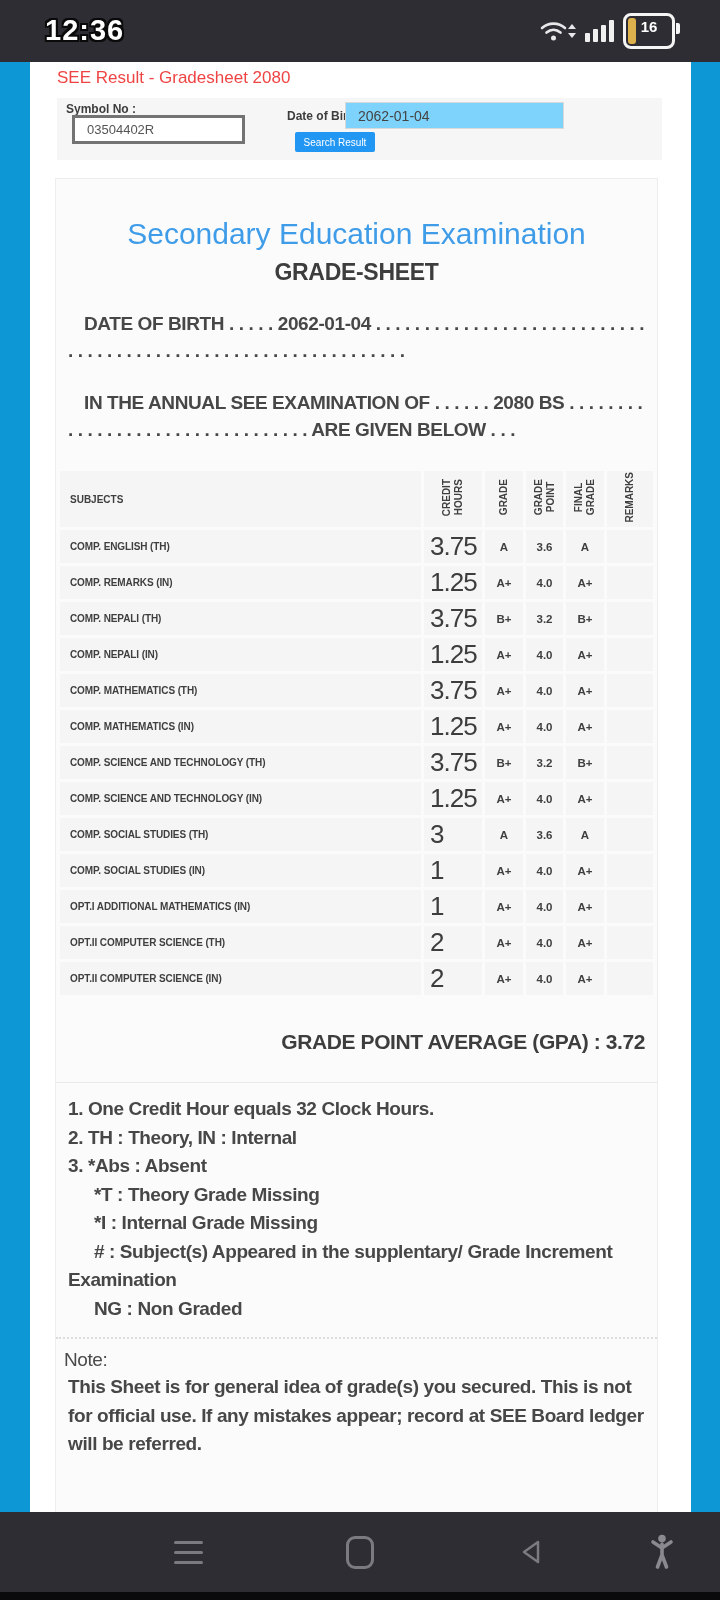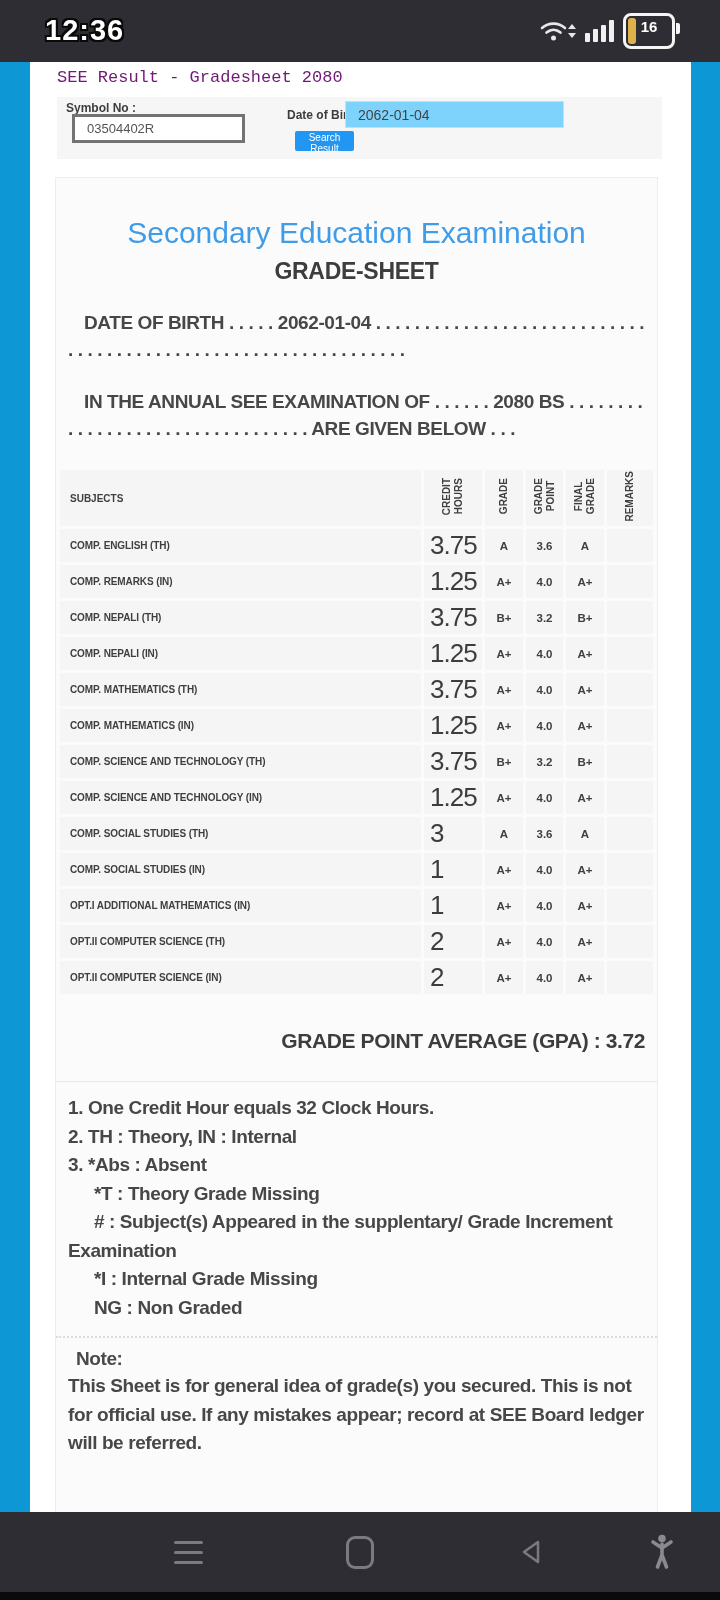--- a/index.html
+++ b/index.html
@@ -18,30 +18,30 @@
   .tri-down{width:0;height:0;border-left:4px solid transparent;border-right:4px solid transparent;border-top:5px solid #e8e8ea;}
   .sigbars{display:flex;align-items:flex-end;gap:3px;height:22px;}
   .sigbars i{display:block;width:5px;background:#f0f0f0;border-radius:1px;}
   .battery{position:relative;width:52px;height:36px;border:3px solid #f5f5f5;border-radius:8px;box-sizing:border-box;}
   .battery .fill{position:absolute;left:2px;top:2px;bottom:2px;width:8px;background:#dfb14c;border-radius:3px;}
   .battery .lvl{position:absolute;left:0;right:0;top:2px;text-align:center;font-size:15px;font-weight:bold;color:#fff;}
   .battery .nub{position:absolute;right:-8px;top:7px;width:4px;height:11px;background:#f5f5f5;border-radius:0 2px 2px 0;}
 
   
   .page{position:absolute;left:30px;top:62px;width:661px;height:1538px;background:#fff;}
-  .page-title{margin:0;padding:6px 0 0 27px;font-size:17px;font-weight:400;color:#701a75;font-family:Liberation Mono, monospace;}
+  .page-title{margin:0;padding:6px 0 0 27px;font-size:17px;font-weight:400;color:#ef4444;}
   .form-panel{position:relative;margin:10px 0 0 27px;width:605px;height:62px;background:#f6f6f6;}
   .lbl{position:absolute;font-size:12px;font-weight:bold;color:#3d3d3d;}
   .symbol-label{left:9px;top:4px;}
   .symbol-input{position:absolute;left:15px;top:17px;width:155px;height:23px;border:3px solid #737373;background:#fff;
     font-size:13px;color:#555;padding:0 0 0 12px;font-family:inherit;}
   .dob-label{left:230px;top:11px;}
   .dob-input{position:absolute;left:288px;top:4px;width:205px;height:25px;border:1px solid #d9d9d9;background:#7dd3fc;
     font-size:14px;color:#444;padding:0 0 0 12px;font-family:inherit;}
-  .search-btn{position:absolute;left:238px;top:34px;width:59px;height:20px;background:#2196f3;color:#fff;border:none;
+  .search-btn{position:absolute;left:238px;top:34px;width:80px;height:20px;background:#2196f3;color:#fff;border:none;
     font-size:10px;font-family:inherit;border-radius:2px;}
 
   
   .card{position:relative;margin:18px 0 0 25px;width:603px;background:#fbfbfb;border:1px solid #ededed;box-sizing:border-box;padding-bottom:140px;}
   .card-title{margin:38px 0 0;text-align:center;font-size:30px;font-weight:400;color:#3f9ce8;}
   .card-subtitle{margin:8px 0 0;text-align:center;font-size:23px;font-weight:bold;color:#3d3d3d;letter-spacing:-0.3px;}
   .fill-line{margin:25px 12px 0;font-size:19px;font-weight:bold;color:#474747;line-height:1.42;letter-spacing:-0.4px;
     text-indent:16px;word-break:break-word;}
 
   table.grades{margin:24px auto 0;width:585px;border-collapse:separate;border-spacing:3px;table-layout:fixed;}
@@ -53,21 +53,21 @@
   td{height:32px;}
   .sub-cell{font-size:10px;font-weight:bold;color:#3f3f3f;padding-left:10px;letter-spacing:-0.1px;}
   .credit-cell{font-size:26px;font-weight:normal;color:#3d3d3d;text-align:left;padding-left:6px;letter-spacing:-1px;}
   .grade-cell{font-size:11.5px;font-weight:bold;color:#3f3f3f;text-align:center;}
 
   .gpa{margin:32px 12px 0;text-align:right;font-size:21px;font-weight:bold;color:#3d3d3d;letter-spacing:-0.4px;}
   .sep{margin:28px 0 0;border:none;border-top:1px solid #e9e9e9;}
   .notes{margin:12px 12px 0;font-size:19px;font-weight:bold;color:#474747;line-height:1.5;letter-spacing:-0.4px;}
   .note-indent{text-indent:26px;}
   .dotted-sep{margin:14px 0 0;border:none;border-top:2px dotted #dcdcdc;}
-  .note-title{margin:10px 20px 0;font-size:19px;font-weight:bold;color:#4a4a4a;letter-spacing:-0.4px;}
+  .note-title{margin:10px 8px 0;font-size:19px;font-weight:normal;color:#4a4a4a;letter-spacing:-0.4px;}
   .note-text{margin:2px 12px 0;font-size:19px;font-weight:bold;color:#474747;line-height:1.5;letter-spacing:-0.4px;}
 
   
   .nav-bar{position:absolute;left:0;bottom:8px;width:720px;height:80px;background:#2e2d33;z-index:30;}
   .bottom-strip{position:absolute;left:0;bottom:0;width:720px;height:8px;background:#0a0a0c;z-index:30;}
   .nav-btn{position:absolute;top:0;height:80px;display:flex;align-items:center;justify-content:center;width:60px;background:none;border:none;}
   .menu-btn{left:158px;}
   .home-btn{left:330px;}
   .back-btn{left:502px;}
   .acc-btn{left:632px;}
@@ -270,22 +270,22 @@
       </table>
 
       <div class="gpa">GRADE POINT AVERAGE (GPA) : 3.72</div>
       <hr class="sep">
 
       <div class="notes">
           <div>1. One Credit Hour equals 32 Clock Hours.</div>
           <div>2. TH : Theory, IN : Internal</div>
           <div>3. *Abs : Absent</div>
           <div class="note-indent">*T : Theory Grade Missing</div>
+          <div class="note-indent">*I : Internal Grade Missing</div>
           <div class="note-indent"># : Subject(s) Appeared in the supplentary/ Grade Increment Examination</div>
-          <div class="note-indent">*I : Internal Grade Missing</div>
           <div class="note-indent">NG : Non Graded</div>
         </div>
 
       <hr class="dotted-sep">
       <div class="note-title">Note:</div>
       <div class="note-text">This Sheet is for general idea of grade(s) you secured. This is not for official use. If any mistakes appear; record at SEE Board ledger will be referred.</div>
     </div>
   </div>
 
   <div class="nav-bar">

